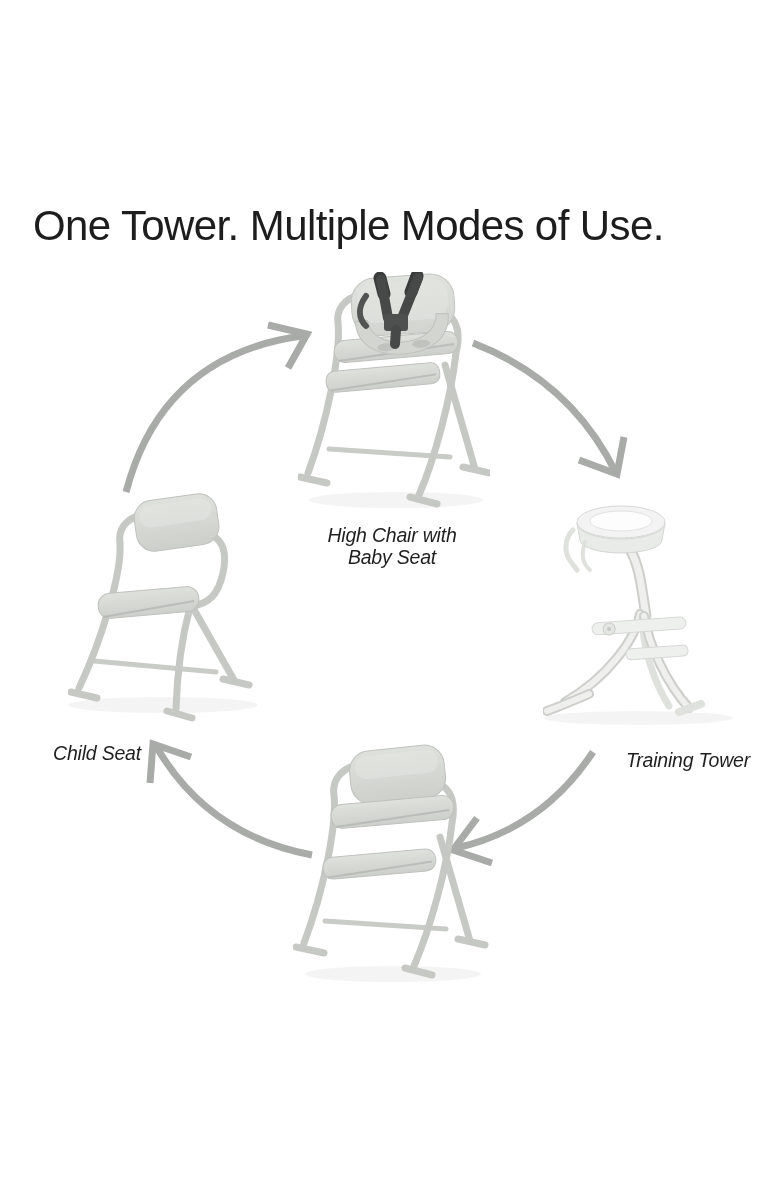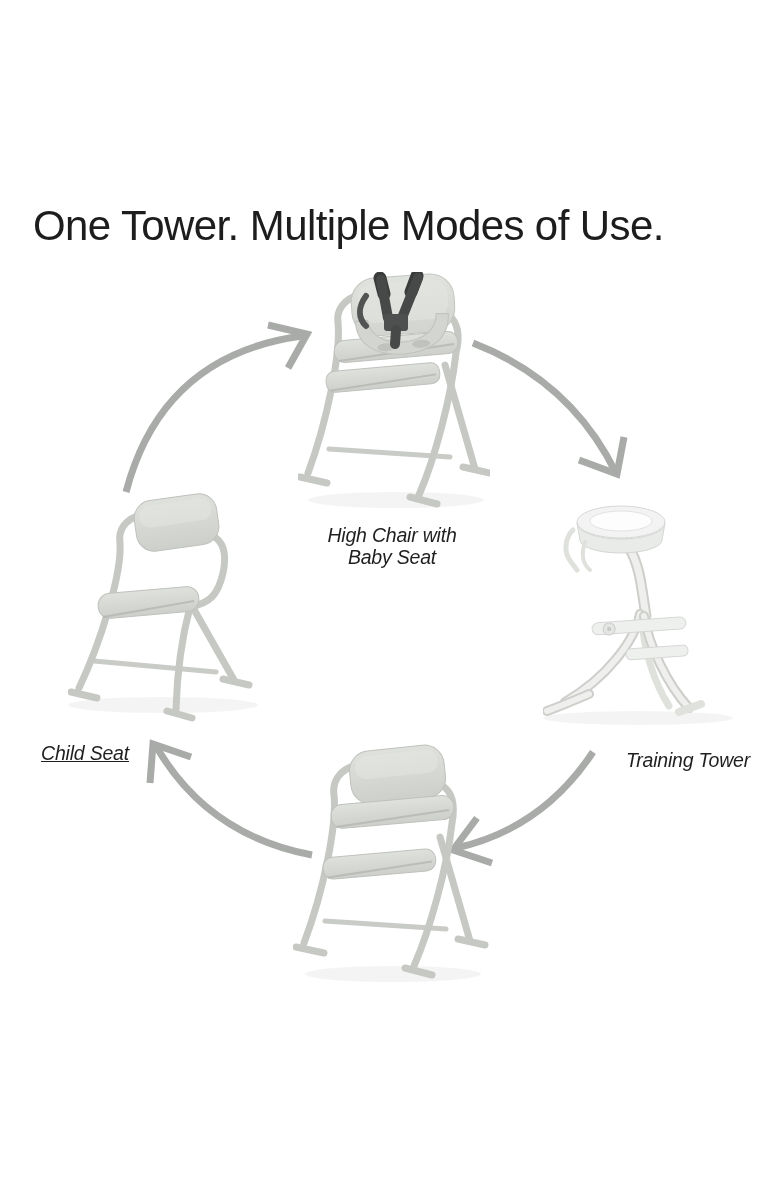--- a/index.html
+++ b/index.html
@@ -20,21 +20,21 @@
   .caption{
     position:absolute;
     font-style:italic;
     font-size:19.5px;line-height:22px;
     text-align:center;
     letter-spacing:-0.2px;
     color:var(--label_text,#1f1f1f);
   }
   .caption-high{left:282px;top:524px;width:220px;}
   .caption-tower{left:588px;top:749px;width:200px;}
-  .caption-child{left:0px;top:742px;width:170px;text-decoration:underline;}
+  .caption-child{left:12px;top:742px;width:170px;}
   .caption-toddler{left:283px;top:997px;width:200px;}
   .arrows{position:absolute;left:0;top:0;pointer-events:none;}
   .arrow-line{fill:none;stroke:var(--arrow,#a9aba9);stroke-width:7;stroke-linecap:butt;}
   .arrow-head{fill:none;stroke:var(--arrow,#a9aba9);stroke-width:7;stroke-linecap:butt;stroke-linejoin:miter;}
   .tube{fill:none;stroke:var(--frame,#c6c8c4);stroke-width:7;stroke-linecap:round;}
   .tube-thin{fill:none;stroke:var(--frame,#c6c8c4);stroke-width:5;stroke-linecap:round;opacity:.95;}
   .panel{fill:url(#panelGrad);stroke:#bfc1bd;stroke-width:1;}
   .panel-hi{fill:#e4e6e2;opacity:.55;}
   .panel-edge{fill:none;stroke:#b2b4b0;stroke-width:2;opacity:.75;}
   .shell{fill:url(#shellGrad);stroke:#c3c5c1;stroke-width:1;}

